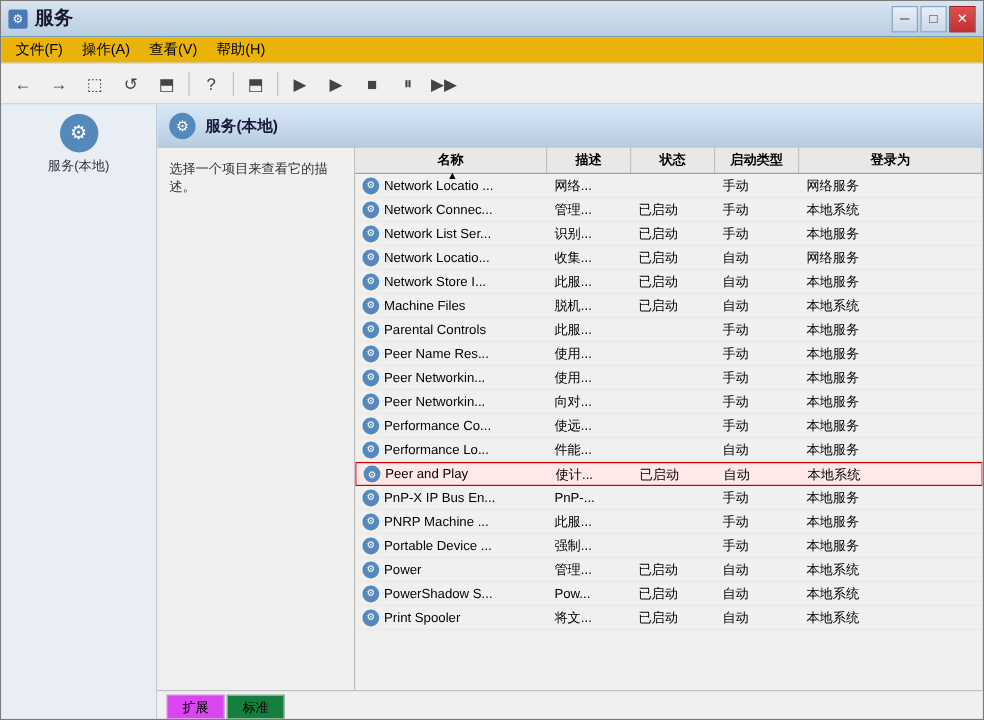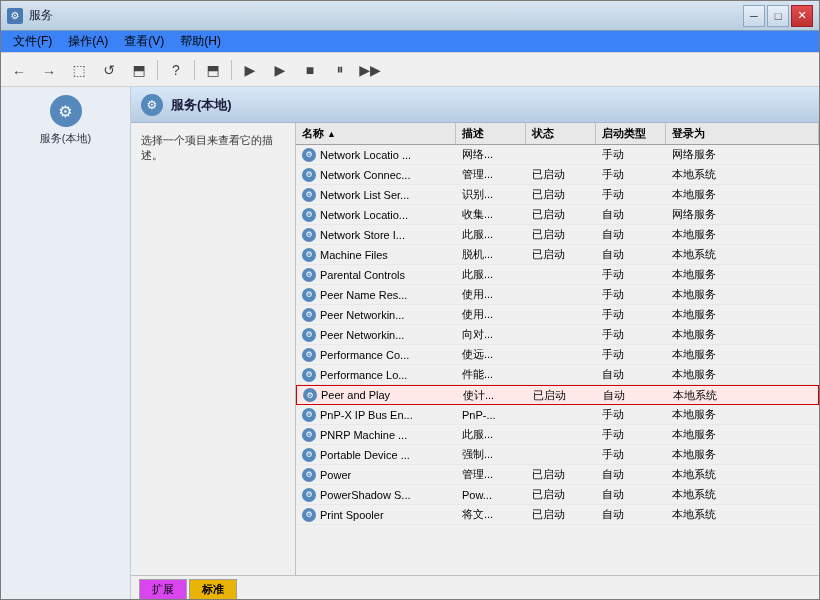--- a/index.html
+++ b/index.html
@@ -45,23 +45,23 @@
       background: #4a7ab5;
       border-radius: 2px;
       display: flex;
       align-items: center;
       justify-content: center;
       color: white;
       font-size: 10px;
     }
 
     .title-text {
-      font-size: 12px;
+      font-size: 16px;
       color: #1a1a2e;
-      font-weight: normal;
+      font-weight: bold;
     }
 
     .title-buttons {
       display: flex;
       gap: 2px;
     }
 
     .title-btn {
       width: 22px;
       height: 22px;
@@ -77,21 +77,21 @@
 
     .title-btn.close-btn {
       background: linear-gradient(to bottom, #e05050, #c03030);
       color: white;
       border-color: #a02020;
     }
 
     
     .menu-bar {
       height: 22px;
-      background: #3b82f6;
+      background: #eab308;
       display: flex;
       align-items: center;
       padding: 0 4px;
       border-bottom: 1px solid #d0d0d0;
       flex-shrink: 0;
     }
 
     .menu-item {
       padding: 2px 8px;
       cursor: pointer;
@@ -248,20 +248,21 @@
       padding: 3px 6px;
       font-size: 11px;
       font-weight: bold;
       color: #000;
       border-right: 1px solid #c0c0c0;
       display: flex;
       align-items: center;
       cursor: pointer;
       user-select: none;
       white-space: nowrap;
+      flex-direction: column;
     }
 
     .th-name { width: 160px; }
     .th-desc { width: 70px; font-family: Liberation Serif, serif; }
     .th-status { width: 70px; }
     .th-start { width: 70px; }
     .th-login { flex: 1; text-align: right; }
 
     .table-body {
       flex: 1;
@@ -343,22 +344,22 @@
       padding: 2px 12px;
       font-size: 11px;
       border: 1px solid #a0a0a0;
       border-bottom: none;
       background: #d946ef;
       cursor: pointer;
       margin-right: 2px;
     }
 
     .tab.active {
-      background: #eab308;
-      font-weight: bold;
+      background: #15803d;
+      font-weight: normal;
     }
 
     .sort-arrow {
       margin-left: 3px;
       font-size: 9px;
     }
   </style>
 </head>
 <body>
 

